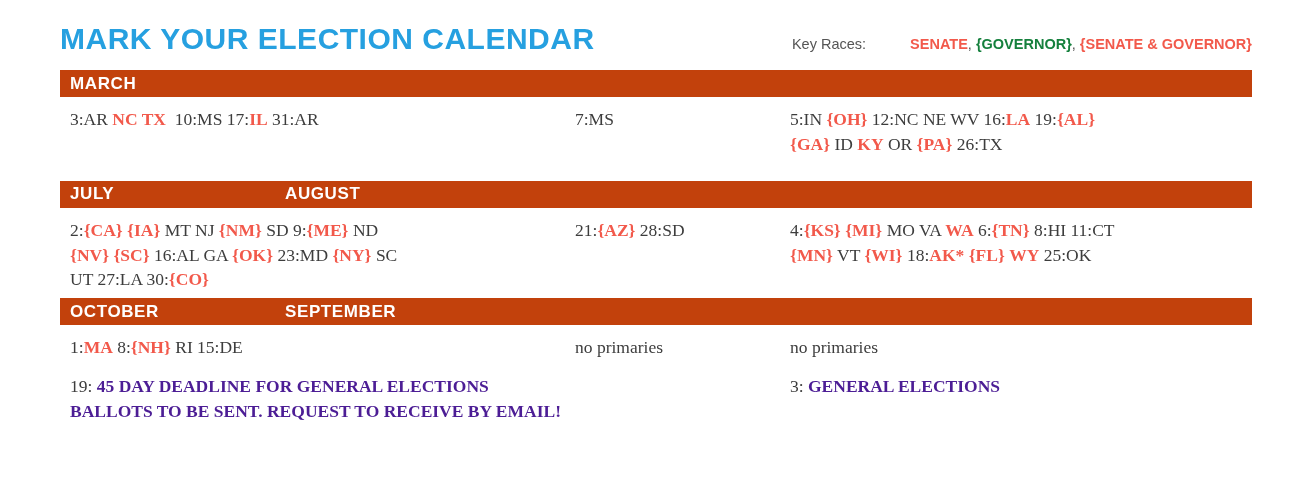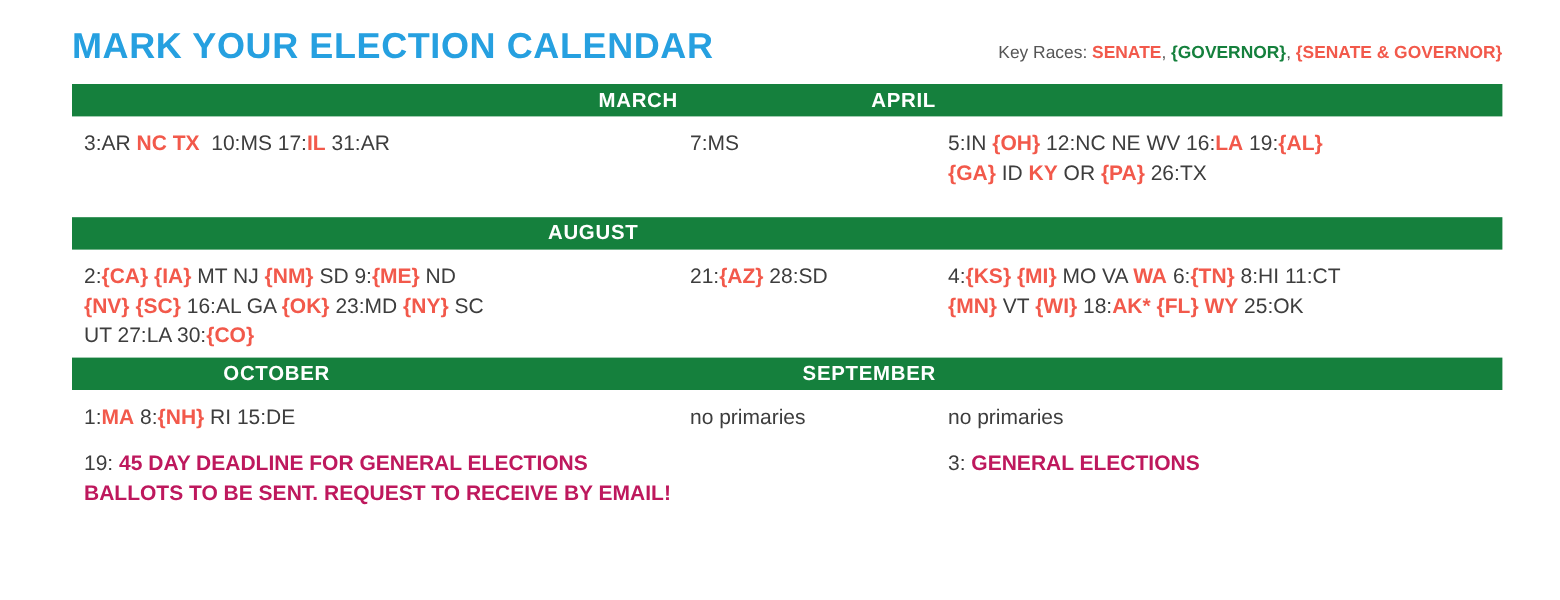--- a/index.html
+++ b/index.html
@@ -30,63 +30,63 @@
     font-family: "Liberation Sans", sans-serif;
     text-transform: uppercase;
     white-space: nowrap;
   }
   .key {
     font-size: 14.5px;
     color: #555555;
     white-space: nowrap;
     padding-bottom: 4px;
   }
-  .key .senate { color: #f2594b; font-weight: bold; }
+  .key .senate { color: #f2594b; font-weight: bold; margin-left: 40px; }
   .key .gov { color: #15803d; font-weight: bold; }
   .key .both { color: #f2594b; font-weight: bold; }
 
   
   .block { margin-bottom: 6px; }
   .bar {
     display: flex;
-    background: #15803d;
+    background: #c2410c;
     height: 27px;
     align-items: center;
-    text-align: right;
   }
   .bar .cell {
     color: #ffffff;
     font-size: 17px;
     font-weight: bold;
     letter-spacing: 0.6px;
     text-transform: uppercase;
     padding-left: 10px;
   }
   .body {
     display: flex;
     padding-top: 10px;
   }
   .body .cell {
     font-size: 17.5px;
     color: #3d3d3d;
     line-height: 1.42;
     padding-left: 10px;
+    font-family: Liberation Serif, serif;
   }
   
   .c1 { width: 505px; flex: 0 0 505px; }
   .c2 { width: 215px; flex: 0 0 215px; }
   .c3 { width: 472px; flex: 0 0 472px; }
 
   
   .sen { color: #f2594b; font-weight: bold; }
   .gov { color: #1b3a6b; font-weight: bold; }
   .both { color: #f2594b; font-weight: bold; }
   .plain { color: #3d3d3d; }
   .note {
-    color: #be185d;
+    color: #4c1d95;
     font-weight: bold;
     text-transform: uppercase;
     font-size: 17.5px;
     line-height: 1.3;
   }
   .note-lead { color: #3d3d3d; font-weight: normal; text-transform: none; }
   .spacer-block { height: 18px; }
   .sept-extra { padding-top: 14px; }
 </style>
 </head>
@@ -97,40 +97,40 @@
   <div class="header-row">
     <div class="title">MARK YOUR ELECTION CALENDAR</div>
     <div class="key">
       <span>Key Races: </span><span class="senate">SENATE</span><span>, </span><span class="gov">{GOVERNOR}</span><span>, </span><span class="both">{SENATE &amp; GOVERNOR}</span>
     </div>
   </div>
 
   <div class="block">
     <div class="bar">
       <div class="cell c1">MARCH</div>
-      <div class="cell c2">APRIL</div>
     </div>
     <div class="body">
       <div class="cell c1">
         <span class="plain">3:AR </span><span class="sen">NC TX</span><span class="plain">&nbsp; 10:MS 17:</span><span class="sen">IL</span><span class="plain"> 31:AR</span>
       </div>
       <div class="cell c2">
         <span class="plain">7:MS</span>
       </div>
       <div class="cell c3">
         <span class="plain">5:IN </span><span class="both">{OH}</span><span class="plain"> 12:NC NE WV 16:</span><span class="sen">LA</span><span class="plain"> 19:</span><span class="both">{AL}</span><br>
         <span class="both">{GA}</span><span class="plain"> ID </span><span class="sen">KY</span><span class="plain"> OR </span><span class="both">{PA}</span><span class="plain"> 26:TX</span>
       </div>
     </div>
   </div>
 
   <div class="spacer-block"></div>
 
   <div class="block">
     <div class="bar">
+      <div class="cell c2">JULY</div>
       <div class="cell c3">AUGUST</div>
     </div>
     <div class="body">
       <div class="cell c1">
         <span class="plain">2:</span><span class="both">{CA}</span><span class="plain"> </span><span class="both">{IA}</span><span class="plain"> MT NJ </span><span class="both">{NM}</span><span class="plain"> SD 9:</span><span class="both">{ME}</span><span class="plain"> ND</span><br>
         <span class="both">{NV}</span><span class="plain"> </span><span class="both">{SC}</span><span class="plain"> 16:AL GA </span><span class="both">{OK}</span><span class="plain"> 23:MD </span><span class="both">{NY}</span><span class="plain"> SC</span><br>
         <span class="plain">UT 27:LA 30:</span><span class="both">{CO}</span>
       </div>
       <div class="cell c2">
         <span class="plain">21:</span><span class="both">{AZ}</span><span class="plain"> 28:SD</span>

